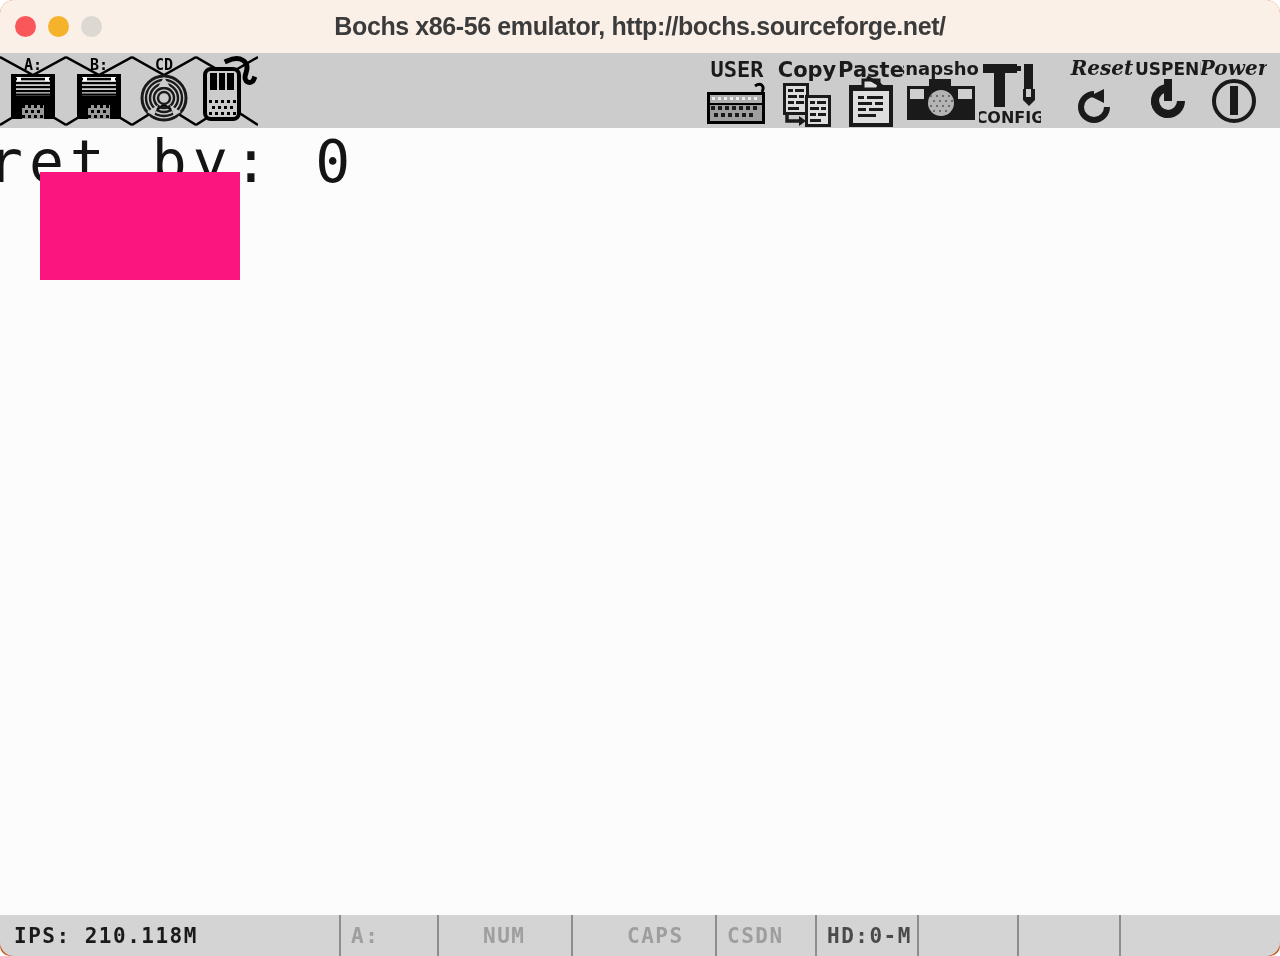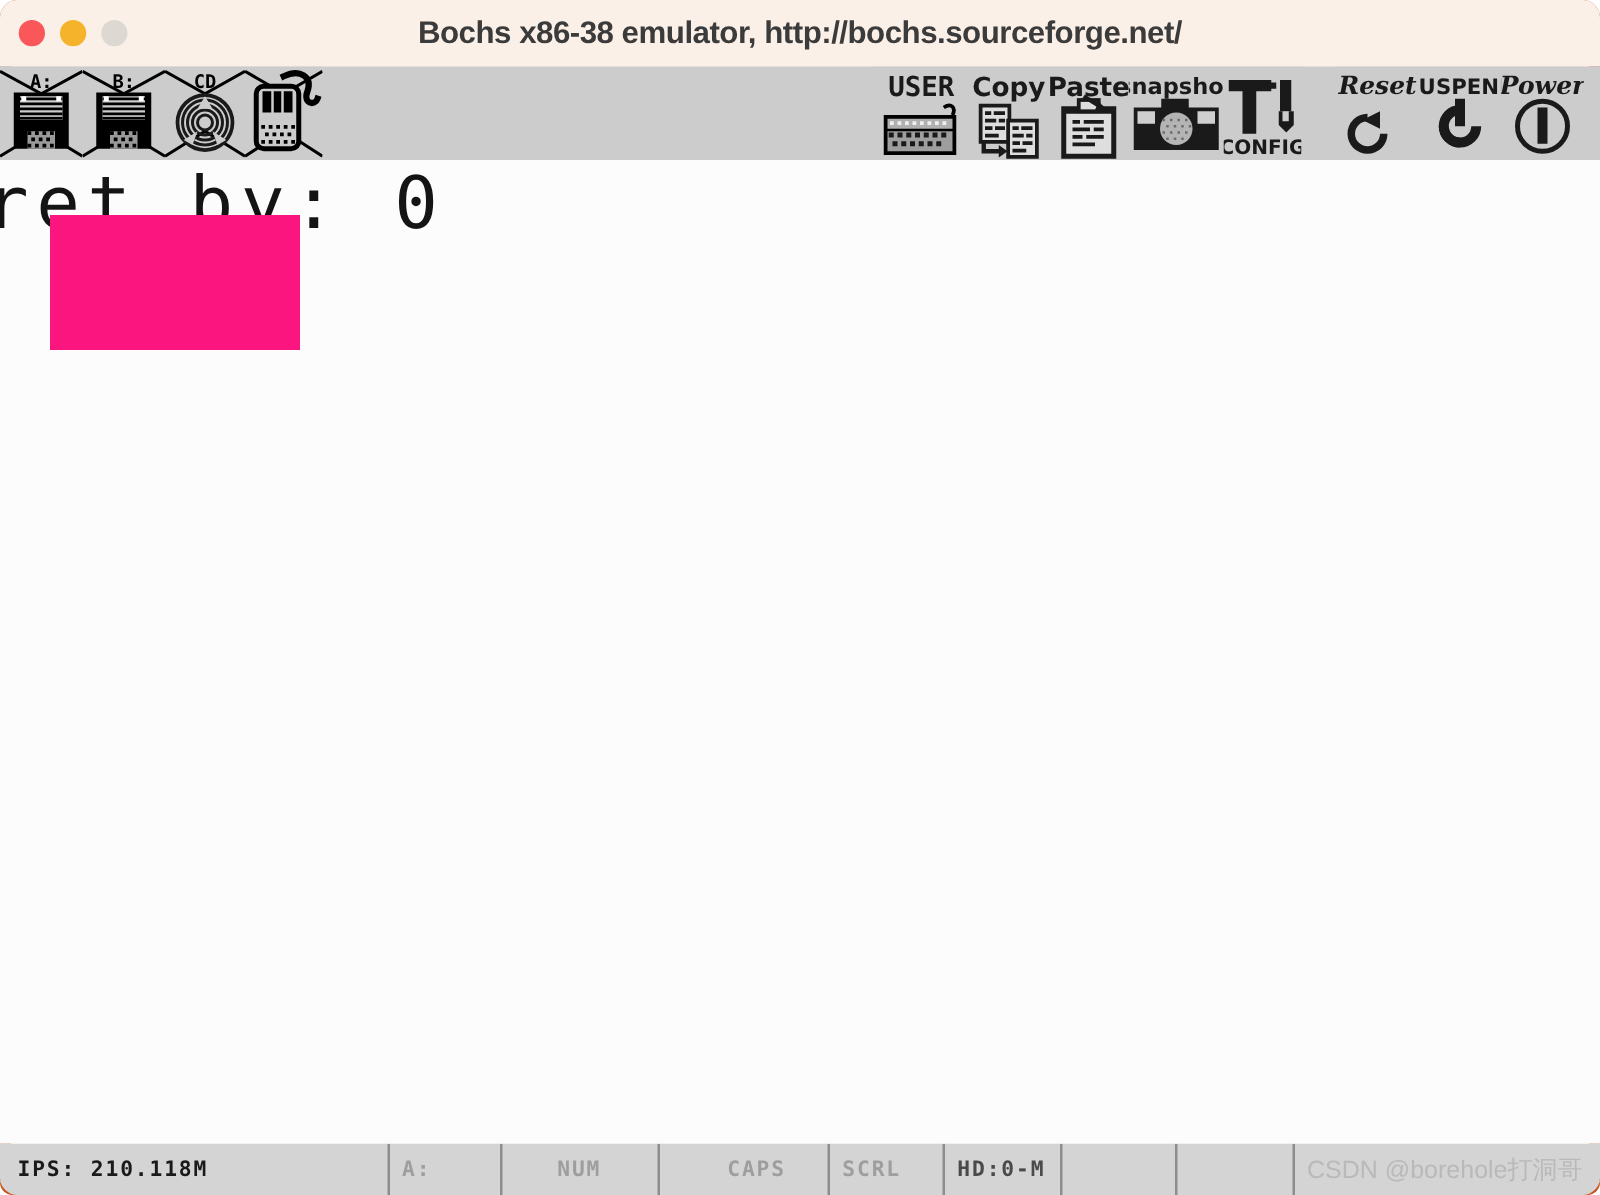--- a/index.html
+++ b/index.html
@@ -163,21 +163,21 @@
     display: flex;
     align-items: stretch;
     border-radius: 0 0 14px 14px;
     overflow: hidden;
   }
   .st-cell {
     display: flex;
     align-items: center;
     box-sizing: border-box;
     font-family: "DejaVu Sans Mono", "Liberation Mono", monospace;
-    font-size: 17px;
+    font-size: 21px;
     font-weight: bold;
     letter-spacing: 1.5px;
     white-space: nowrap;
     border-right: 2px solid #8d8d8d;
     padding-left: 10px;
   }
   .st-cell.ips    { width: 341px; color: #1a1a1a; padding-left: 14px; }
   .st-cell.drive  { width: 98px;  color: #9e9e9e; }
   .st-cell.num    { width: 100px; color: #9e9e9e; margin-left: 34px; }
   .st-cell.caps   { width: 100px; color: #9e9e9e; margin-left: 44px; }
@@ -207,21 +207,21 @@
   <div class="frame-accent bottom"></div>
   <div class="frame-accent topL"></div>
   <div class="frame-accent topR"></div>
 
   <div class="titlebar">
     <div class="traffic">
       <span class="dot red"></span>
       <span class="dot yellow"></span>
       <span class="dot gray"></span>
     </div>
-    <div class="window-title">Bochs x86-38 emulator, http://bochs.sourceforge.net/</div>
+    <div class="window-title">Bochs x86-56 emulator, http://bochs.sourceforge.net/</div>
   </div>
 
   <div class="toolbar">
 
     <div class="tb-left">
 
       <div class="tbbtn" style="width:66px;">
         <svg width="66" height="75" viewBox="0 0 66 75">
           <rect x="0" y="0" width="66" height="75" fill="#cccccc"></rect>
           <path d="M0 4 L33 22 L66 4" stroke="#000" stroke-width="2.5" fill="none"></path>
@@ -504,20 +504,19 @@
   <div class="screen">
     <div class="vga-text">ret by: 0</div>
     <div class="vga-rect"></div>
   </div>
 
   <div class="statusbar">
     <div class="st-cell ips">IPS: 210.118M</div>
     <div class="st-cell drive">A:</div>
     <div class="st-cell num">NUM</div>
     <div class="st-cell caps">CAPS</div>
-    <div class="st-cell scrl">SCRL</div>
+    <div class="st-cell scrl">CSDN</div>
     <div class="st-cell hd">HD:0-M</div>
     <div class="st-cell blank1"></div>
     <div class="st-cell blank2"></div>
-    <div class="st-cell mark">CSDN @borehole打洞哥</div>
   </div>
 
 </div>
 
 </body></html>

